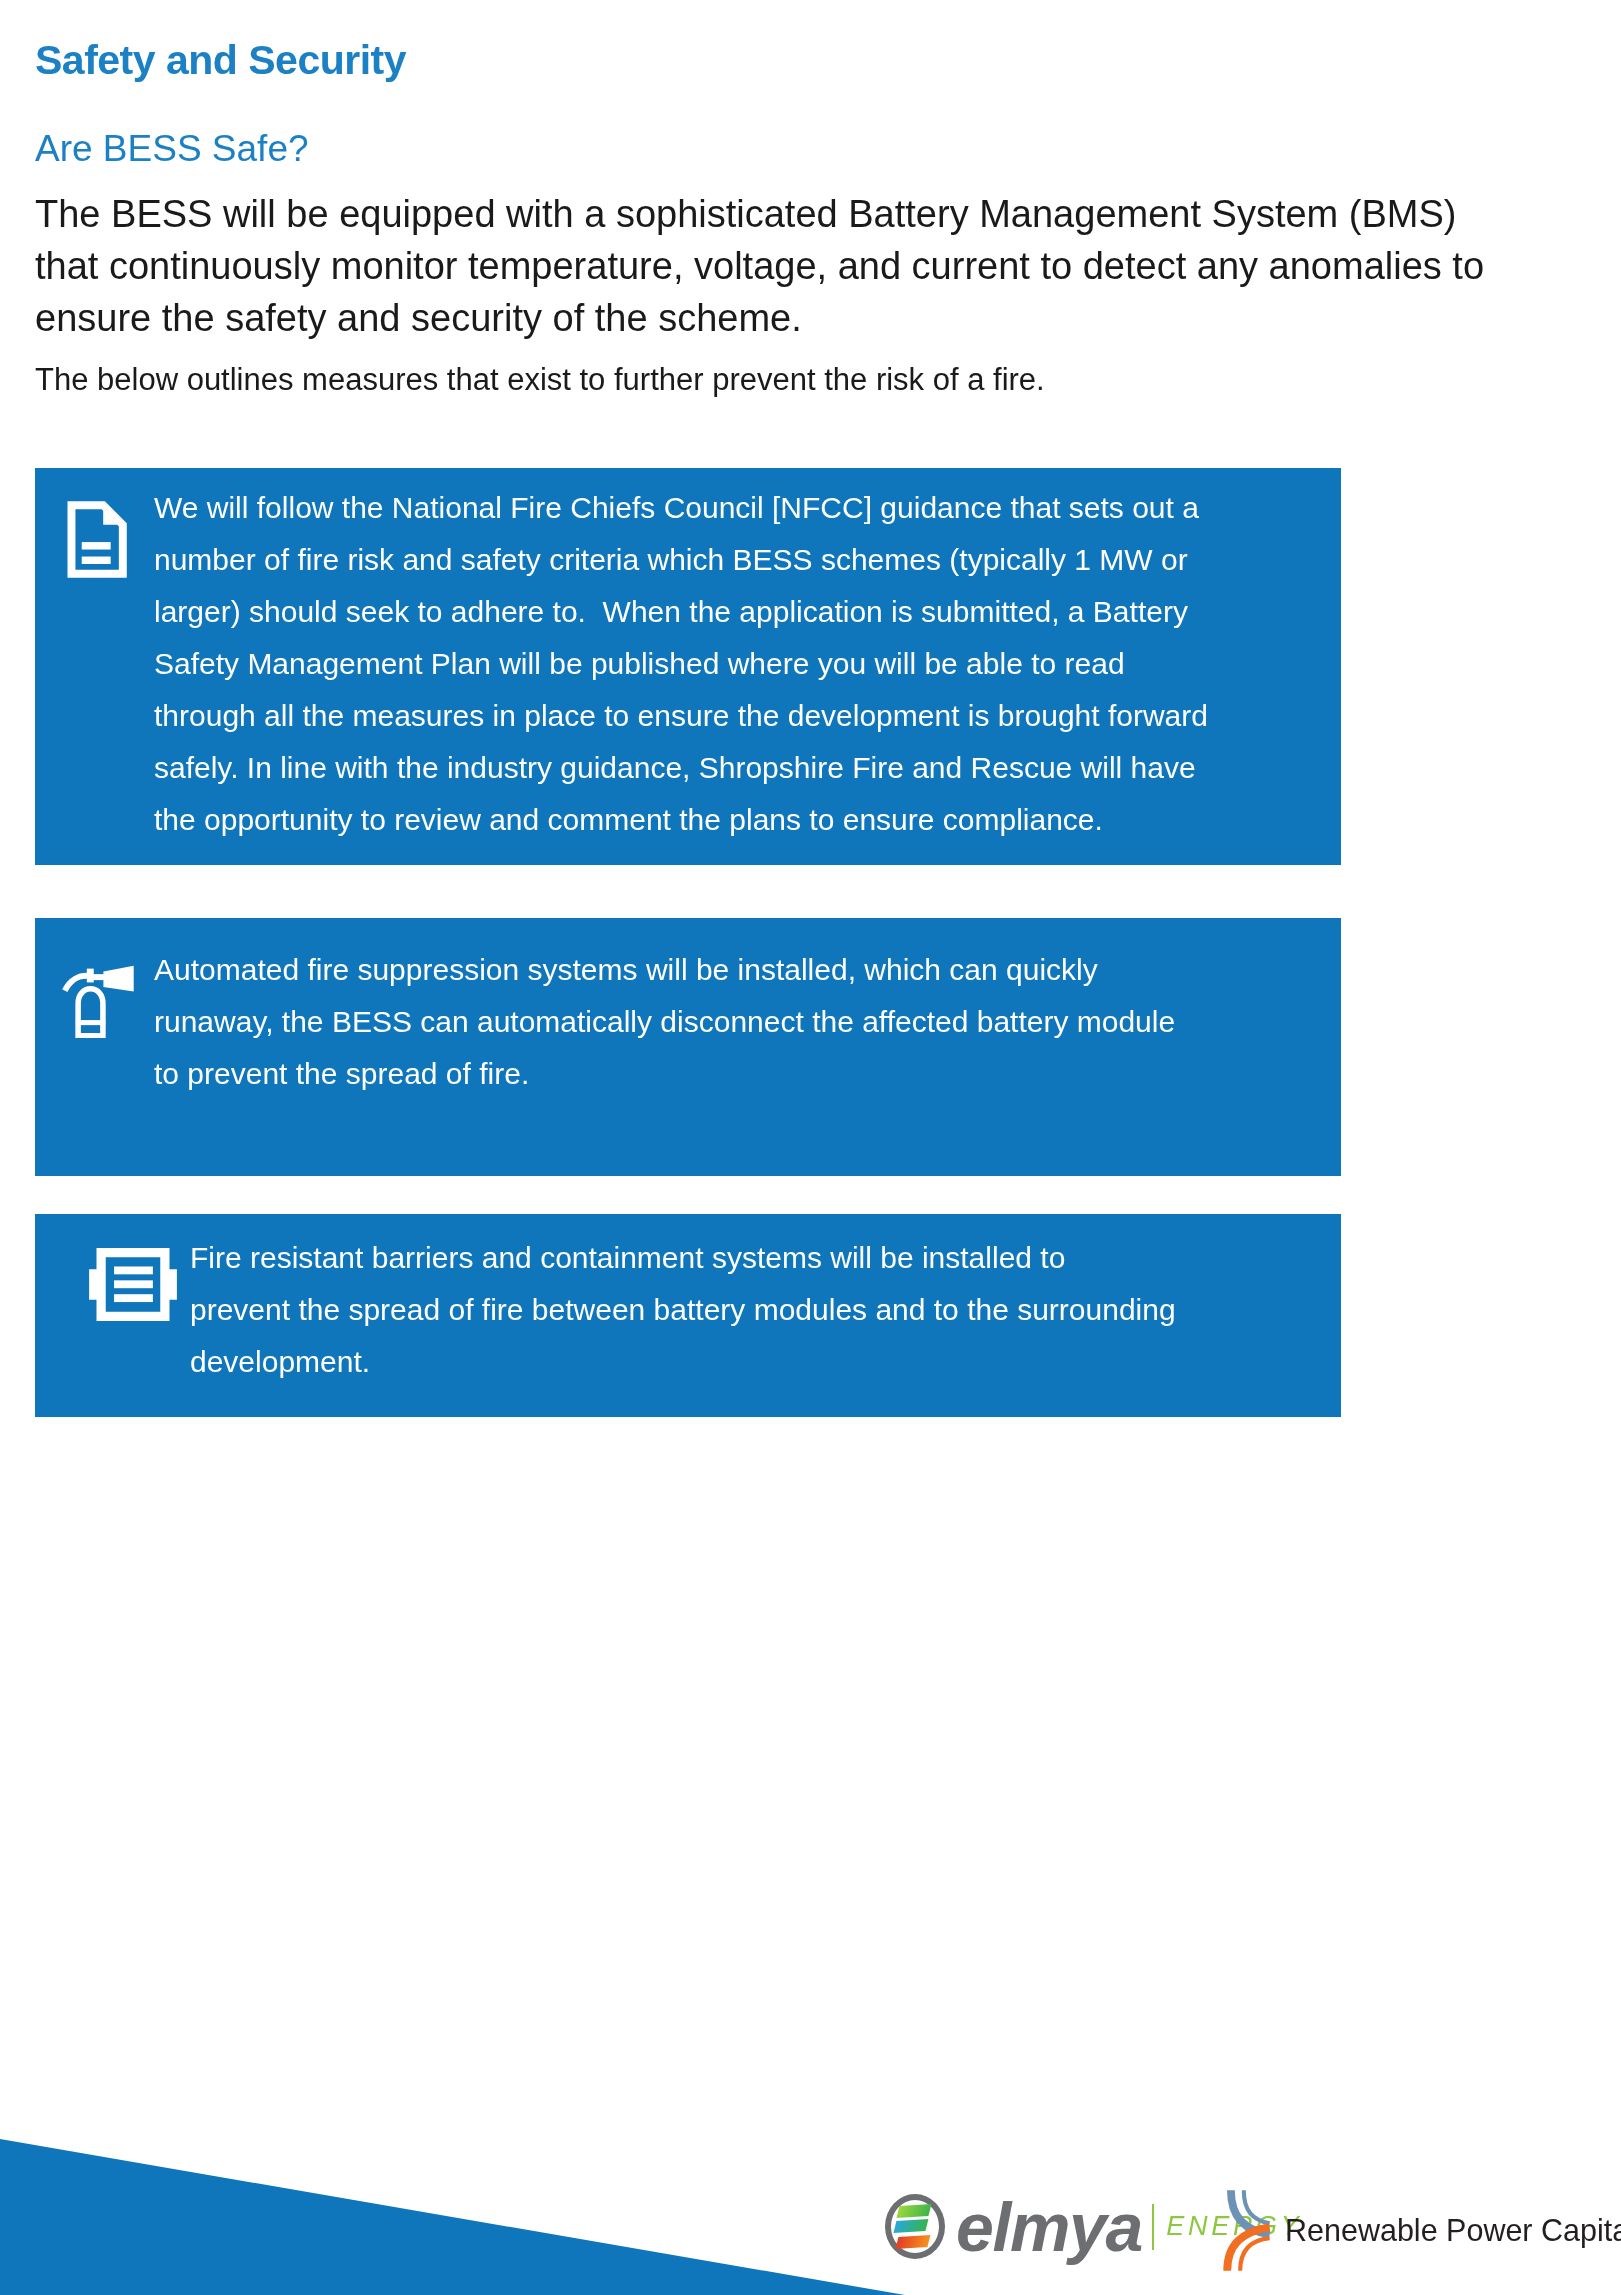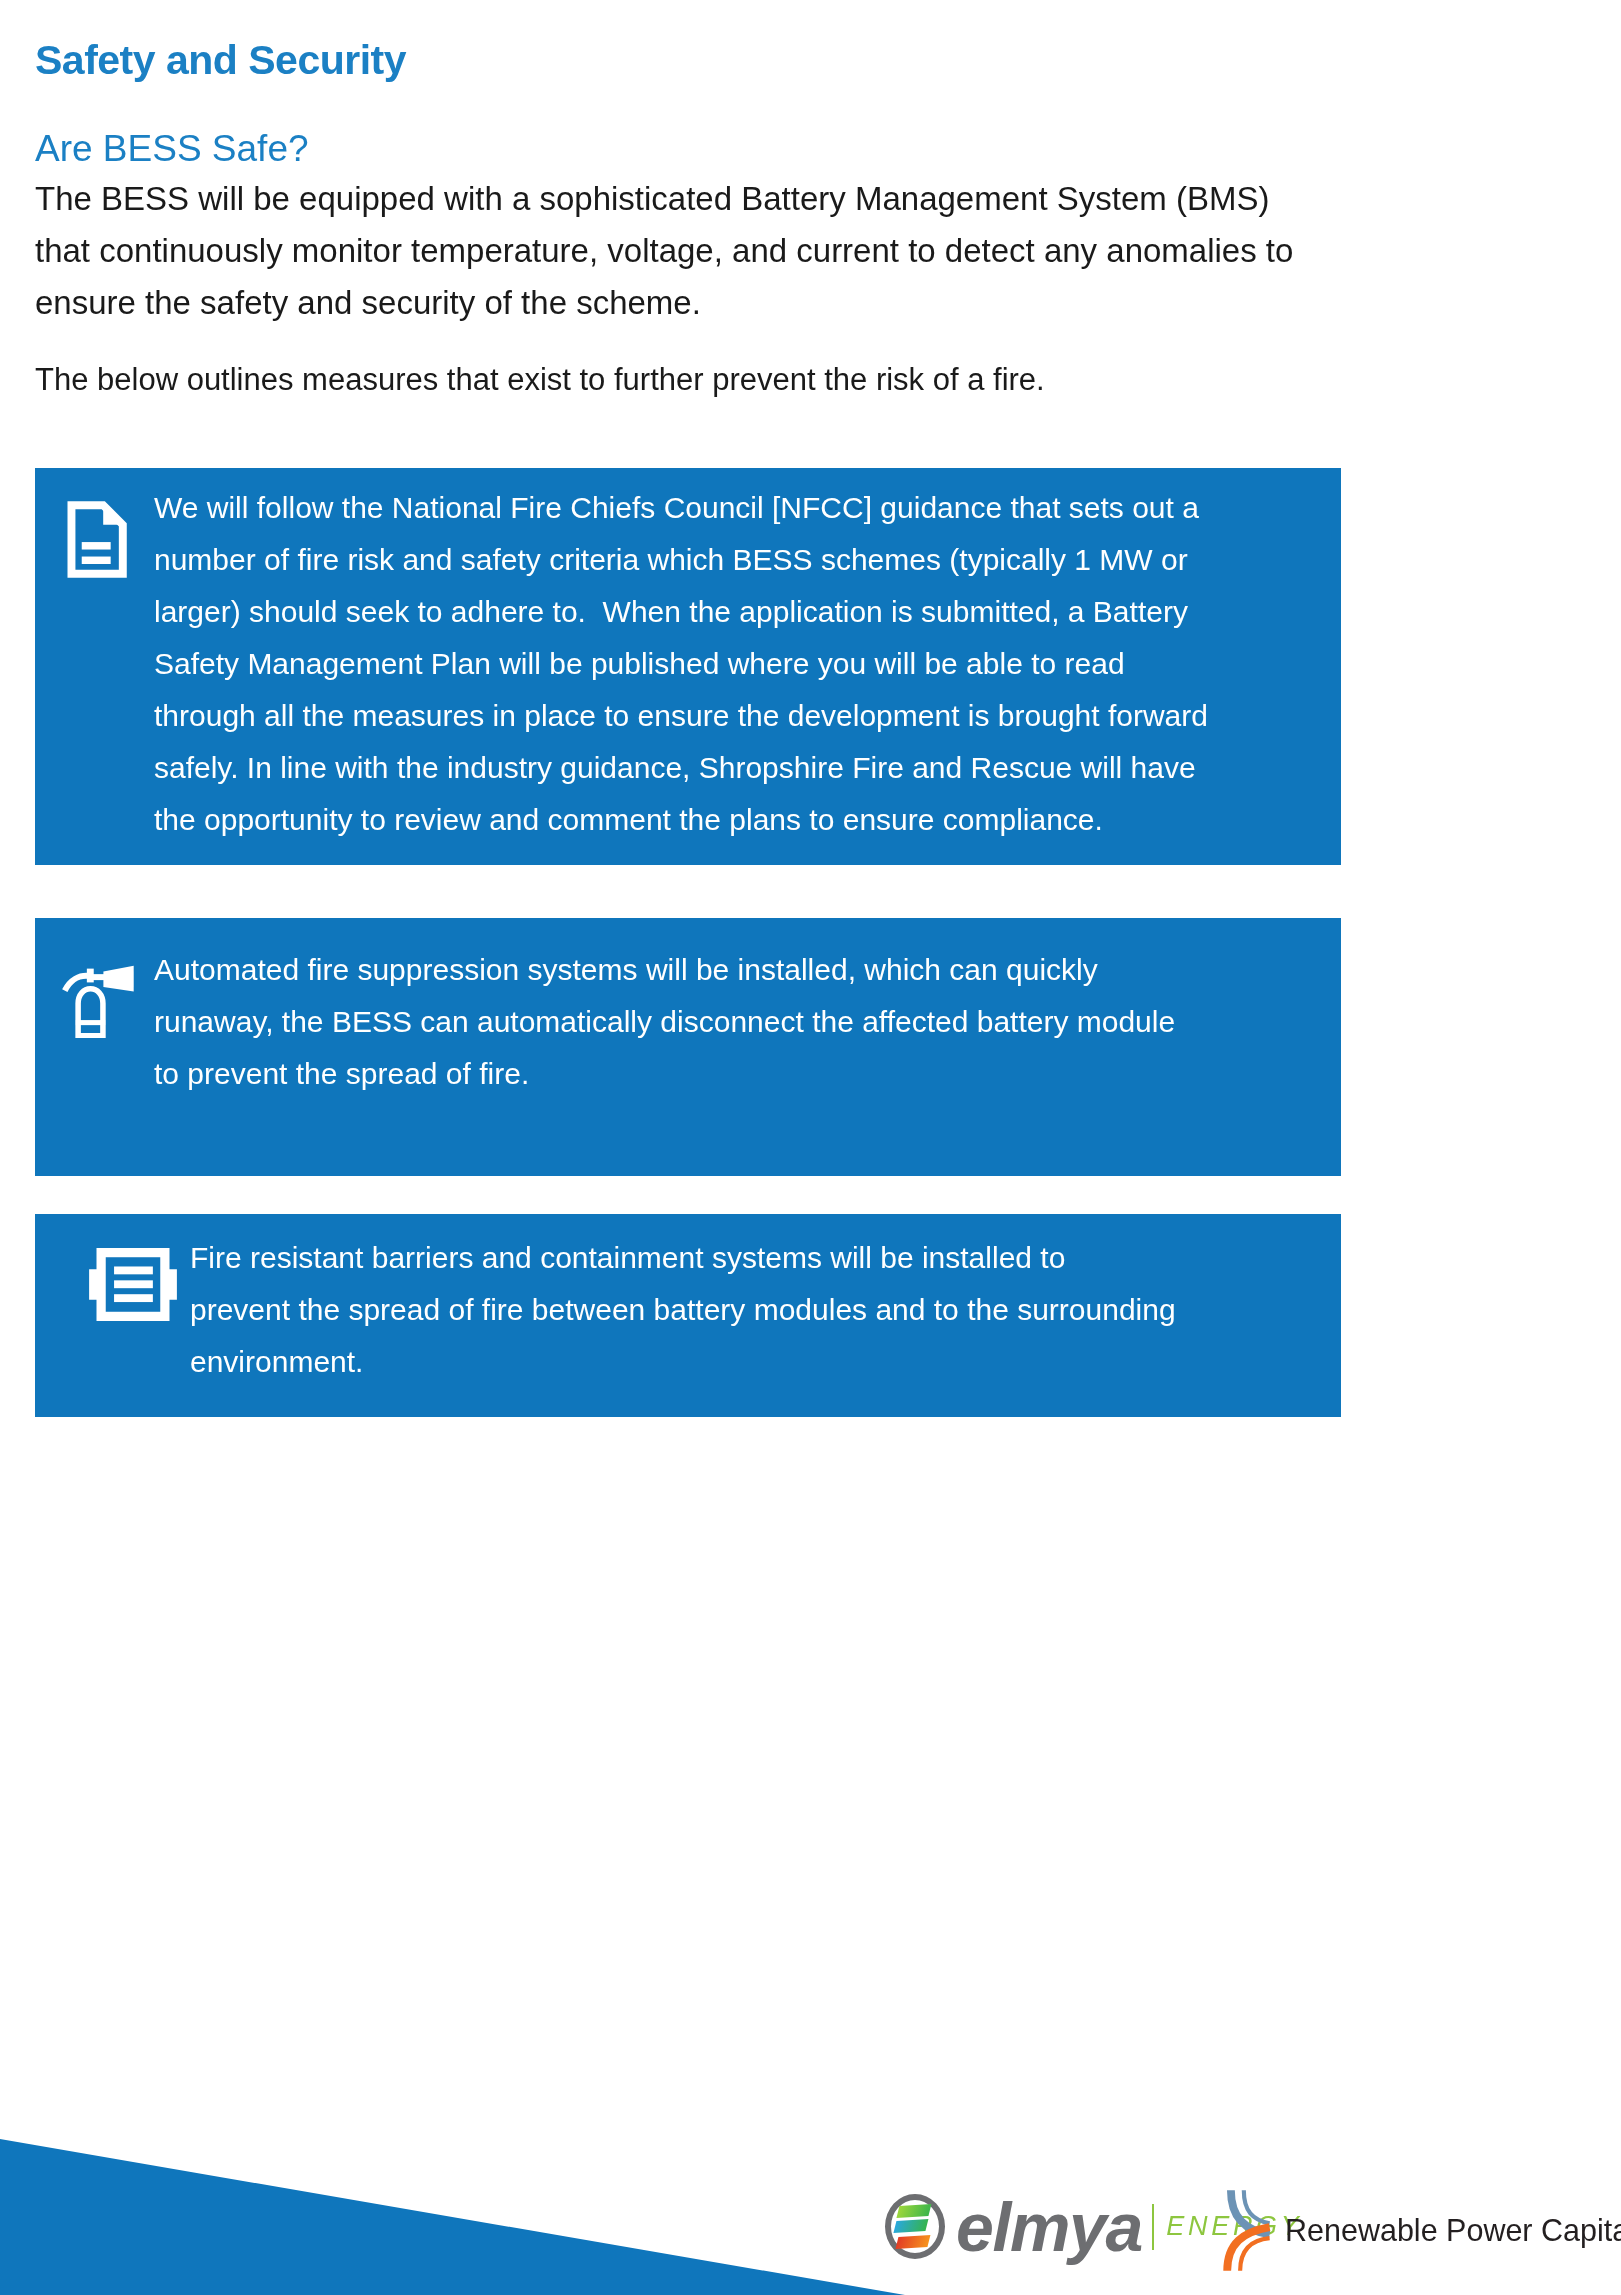--- a/index.html
+++ b/index.html
@@ -33,22 +33,22 @@
   .section-heading{
     position:absolute;
     left:35px; top:128px;
     font-size:37px;
     font-weight:400;
     color:var(--heading-blue);
     white-space:pre;
   }
   .intro-para{
     position:absolute;
-    left:35px; top:173px;
-    font-size:33px;
+    left:35px; top:188px;
+    font-size:38px;
     line-height:52px;
     color:var(--body-text);
   }
   .intro-para-2{
     position:absolute;
     left:35px; top:354px;
     font-size:31px;
     line-height:52px;
     color:var(--body-text);
   }
@@ -203,21 +203,21 @@
         <rect x="172" y="46" width="18" height="66" fill="#ffffff"></rect>
         <rect x="26" y="10" width="138" height="138" fill="none" stroke="#ffffff" stroke-width="20"></rect>
         <rect x="54" y="40" width="84" height="17" fill="#ffffff"></rect>
         <rect x="54" y="70" width="84" height="17" fill="#ffffff"></rect>
         <rect x="54" y="100" width="84" height="17" fill="#ffffff"></rect>
       </svg>
     </div>
     <div class="card-text">
       <div class="line">Fire resistant barriers and containment systems will be installed to</div>
       <div class="line">prevent the spread of fire between battery modules and to the surrounding</div>
-      <div class="line">environment.</div>
+      <div class="line">development.</div>
     </div>
   </div>
 
   <div class="footer-wedge"></div>
 
   <div class="elmya-logo">
     <div class="elmya-ring">
       <div class="elmya-bar elmya-bar-1"></div>
       <div class="elmya-bar elmya-bar-2"></div>
       <div class="elmya-bar elmya-bar-3"></div>

